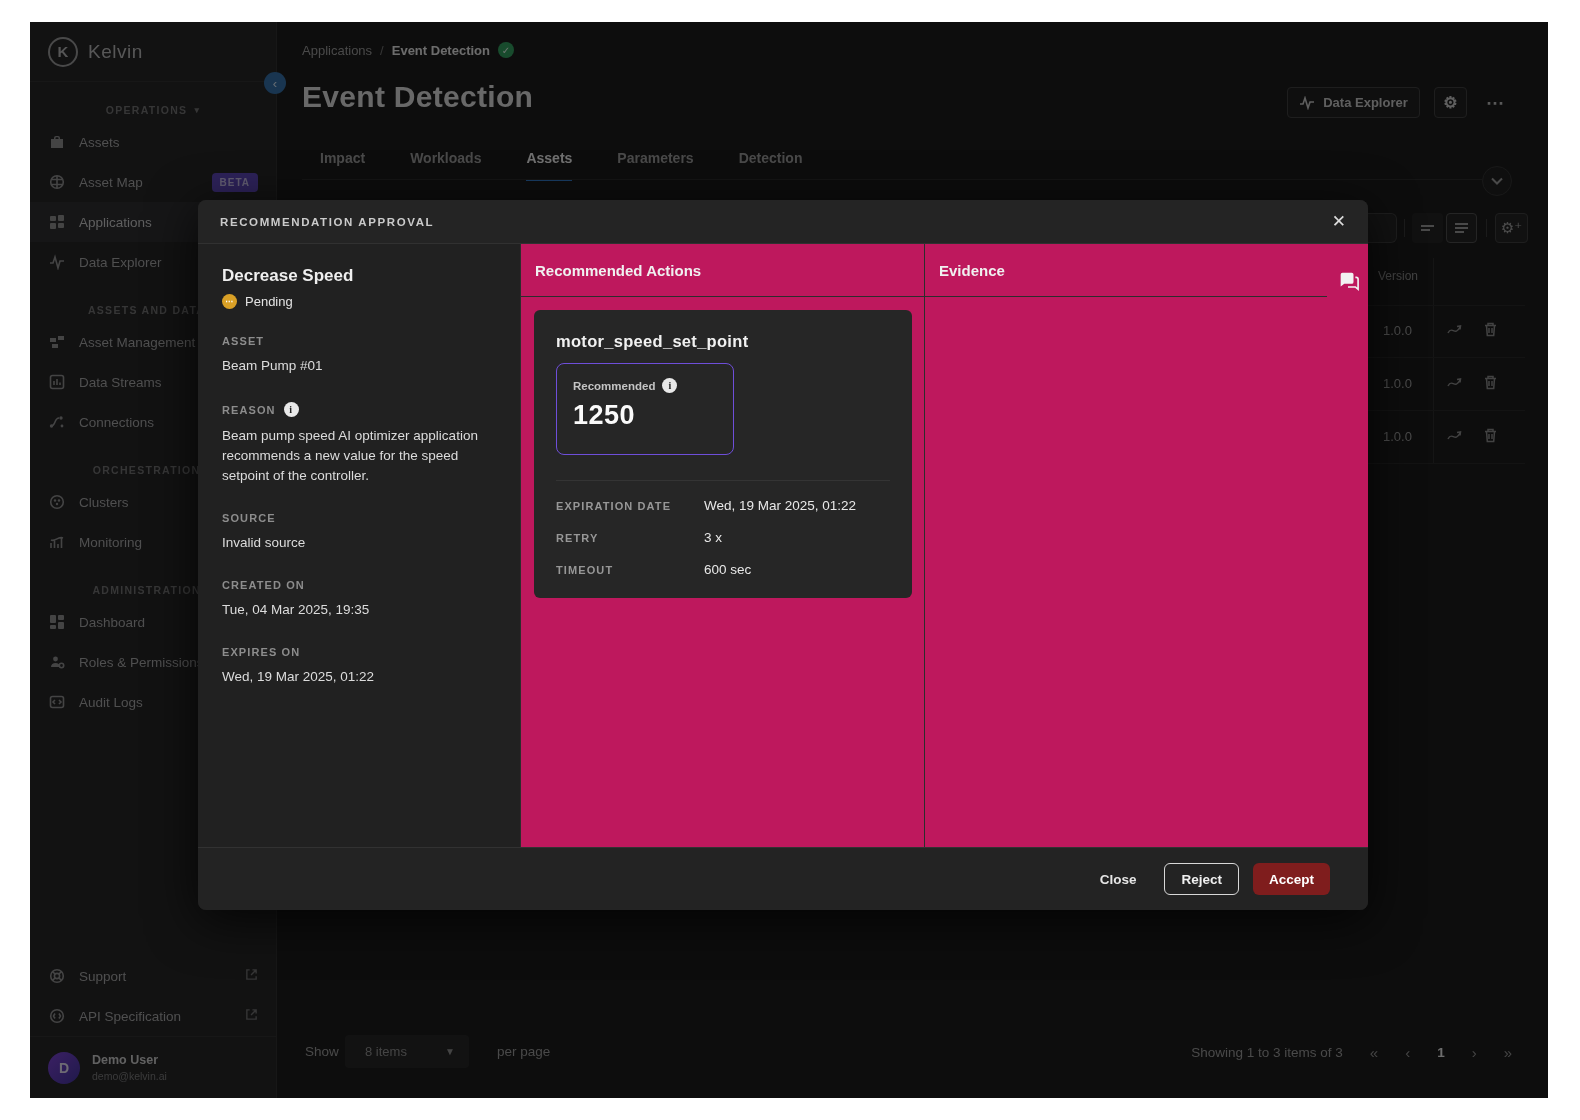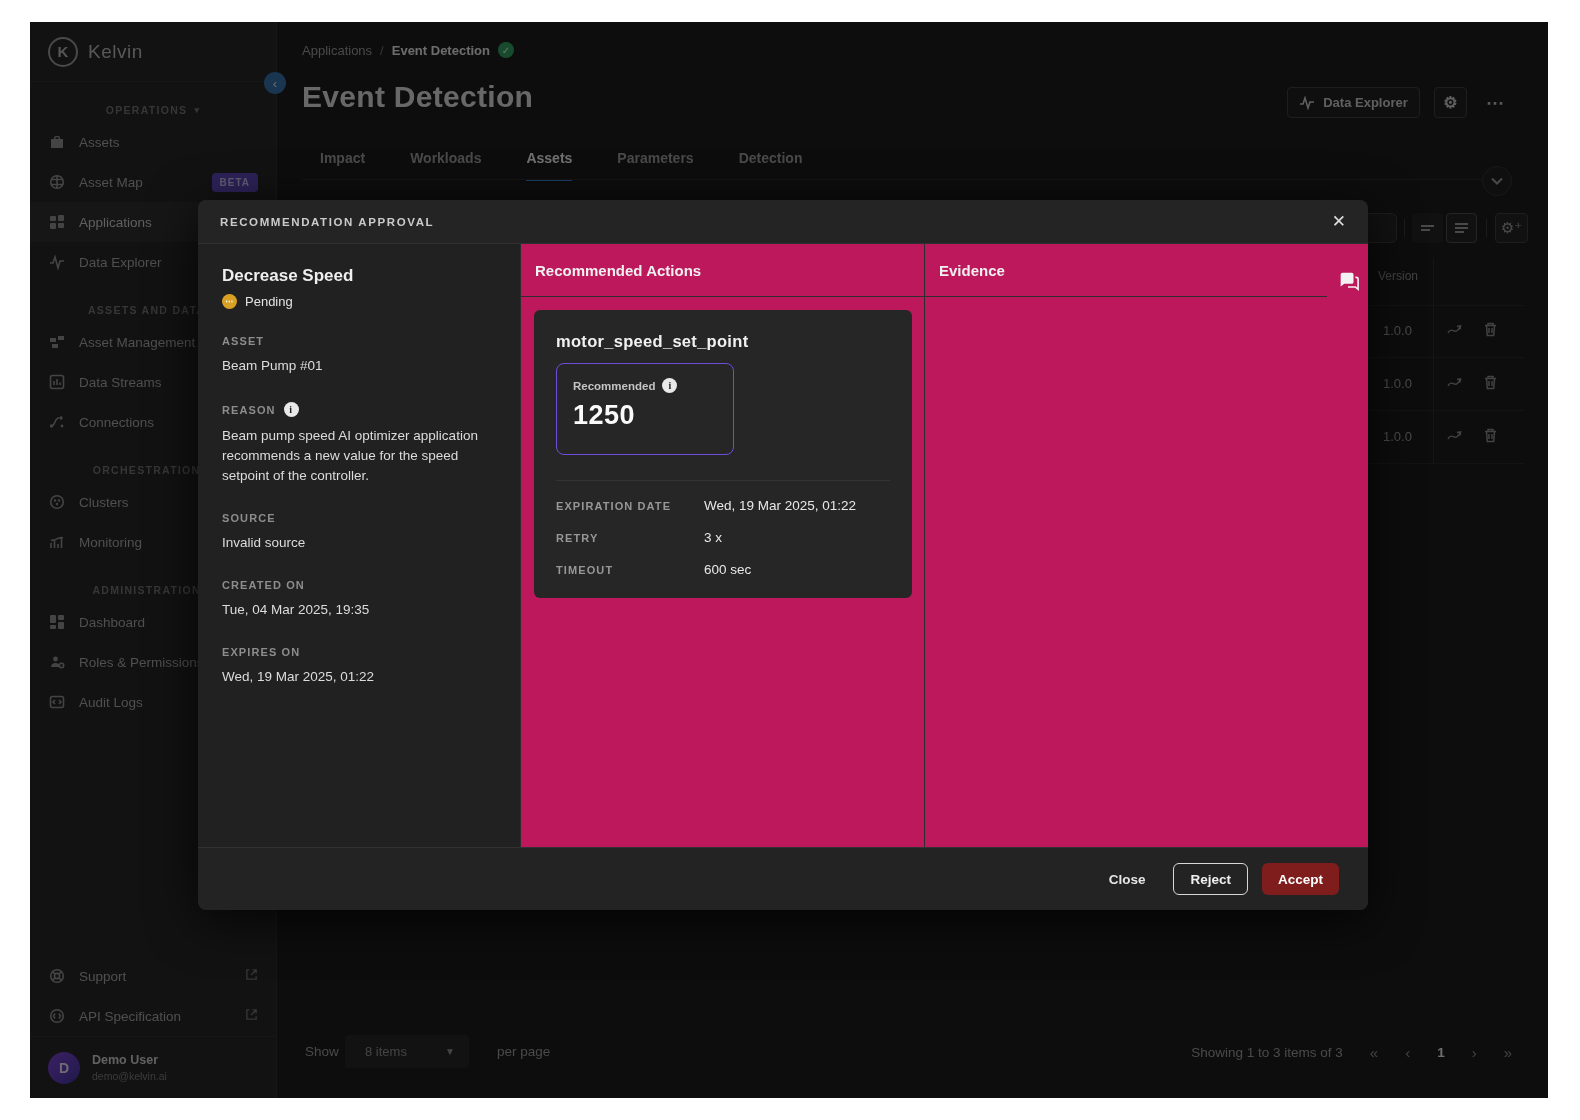--- a/index.html
+++ b/index.html
@@ -101,21 +101,21 @@
   .sp-name { color:#f1f1f1; font-size:16.5px; font-weight:bold; letter-spacing:.3px; }
   .p-box { margin-top:12px; width:178px; height:92px; border:1.5px solid #6e4ed9; border-radius:8px; padding:14px 16px; }
   .p-box-top { display:flex; align-items:center; gap:7px; }
   .p-box-label { color:#c4c4c4; font-size:11.5px; font-weight:bold; }
   .p-box-value { margin-top:7px; color:#fafafa; font-size:27px; font-weight:bold; letter-spacing:.5px; }
   .card-div { margin-top:25px; border-top:1px solid #343434; }
   .d-row { display:flex; margin-top:17px; align-items:baseline; }
   .d-lab { width:148px; color:#979797; font-size:11px; font-weight:bold; letter-spacing:1.1px; }
   .d-val { color:#e8e8e8; font-size:13.5px; }
 
-  .m-footer { position:absolute; left:0; right:0; bottom:0; height:63px; background:#232323; border-top:1px solid #323232; display:flex; align-items:center; justify-content:flex-end; gap:14px; padding-right:29px; }
+  .m-footer { position:absolute; left:0; right:0; bottom:0; height:63px; background:#232323; border-top:1px solid #323232; display:flex; align-items:center; justify-content:flex-end; gap:14px; padding-right:38px; }
   .btn { height:32px; border-radius:6px; font-size:13.5px; font-weight:bold; display:flex; align-items:center; justify-content:center; cursor:pointer; }
   .btn-close { color:#e6e6e6; padding:0 14px; background:transparent; }
   .btn-reject { border:1px solid #d8d8d8; color:#f0f0f0; padding:0 16px; background:transparent; }
   .btn-accept { background:#7f1d1d; color:#ffffff; padding:0 16px; }
 </style>
 </head>
 <body>
 
 <div class="app">
 

